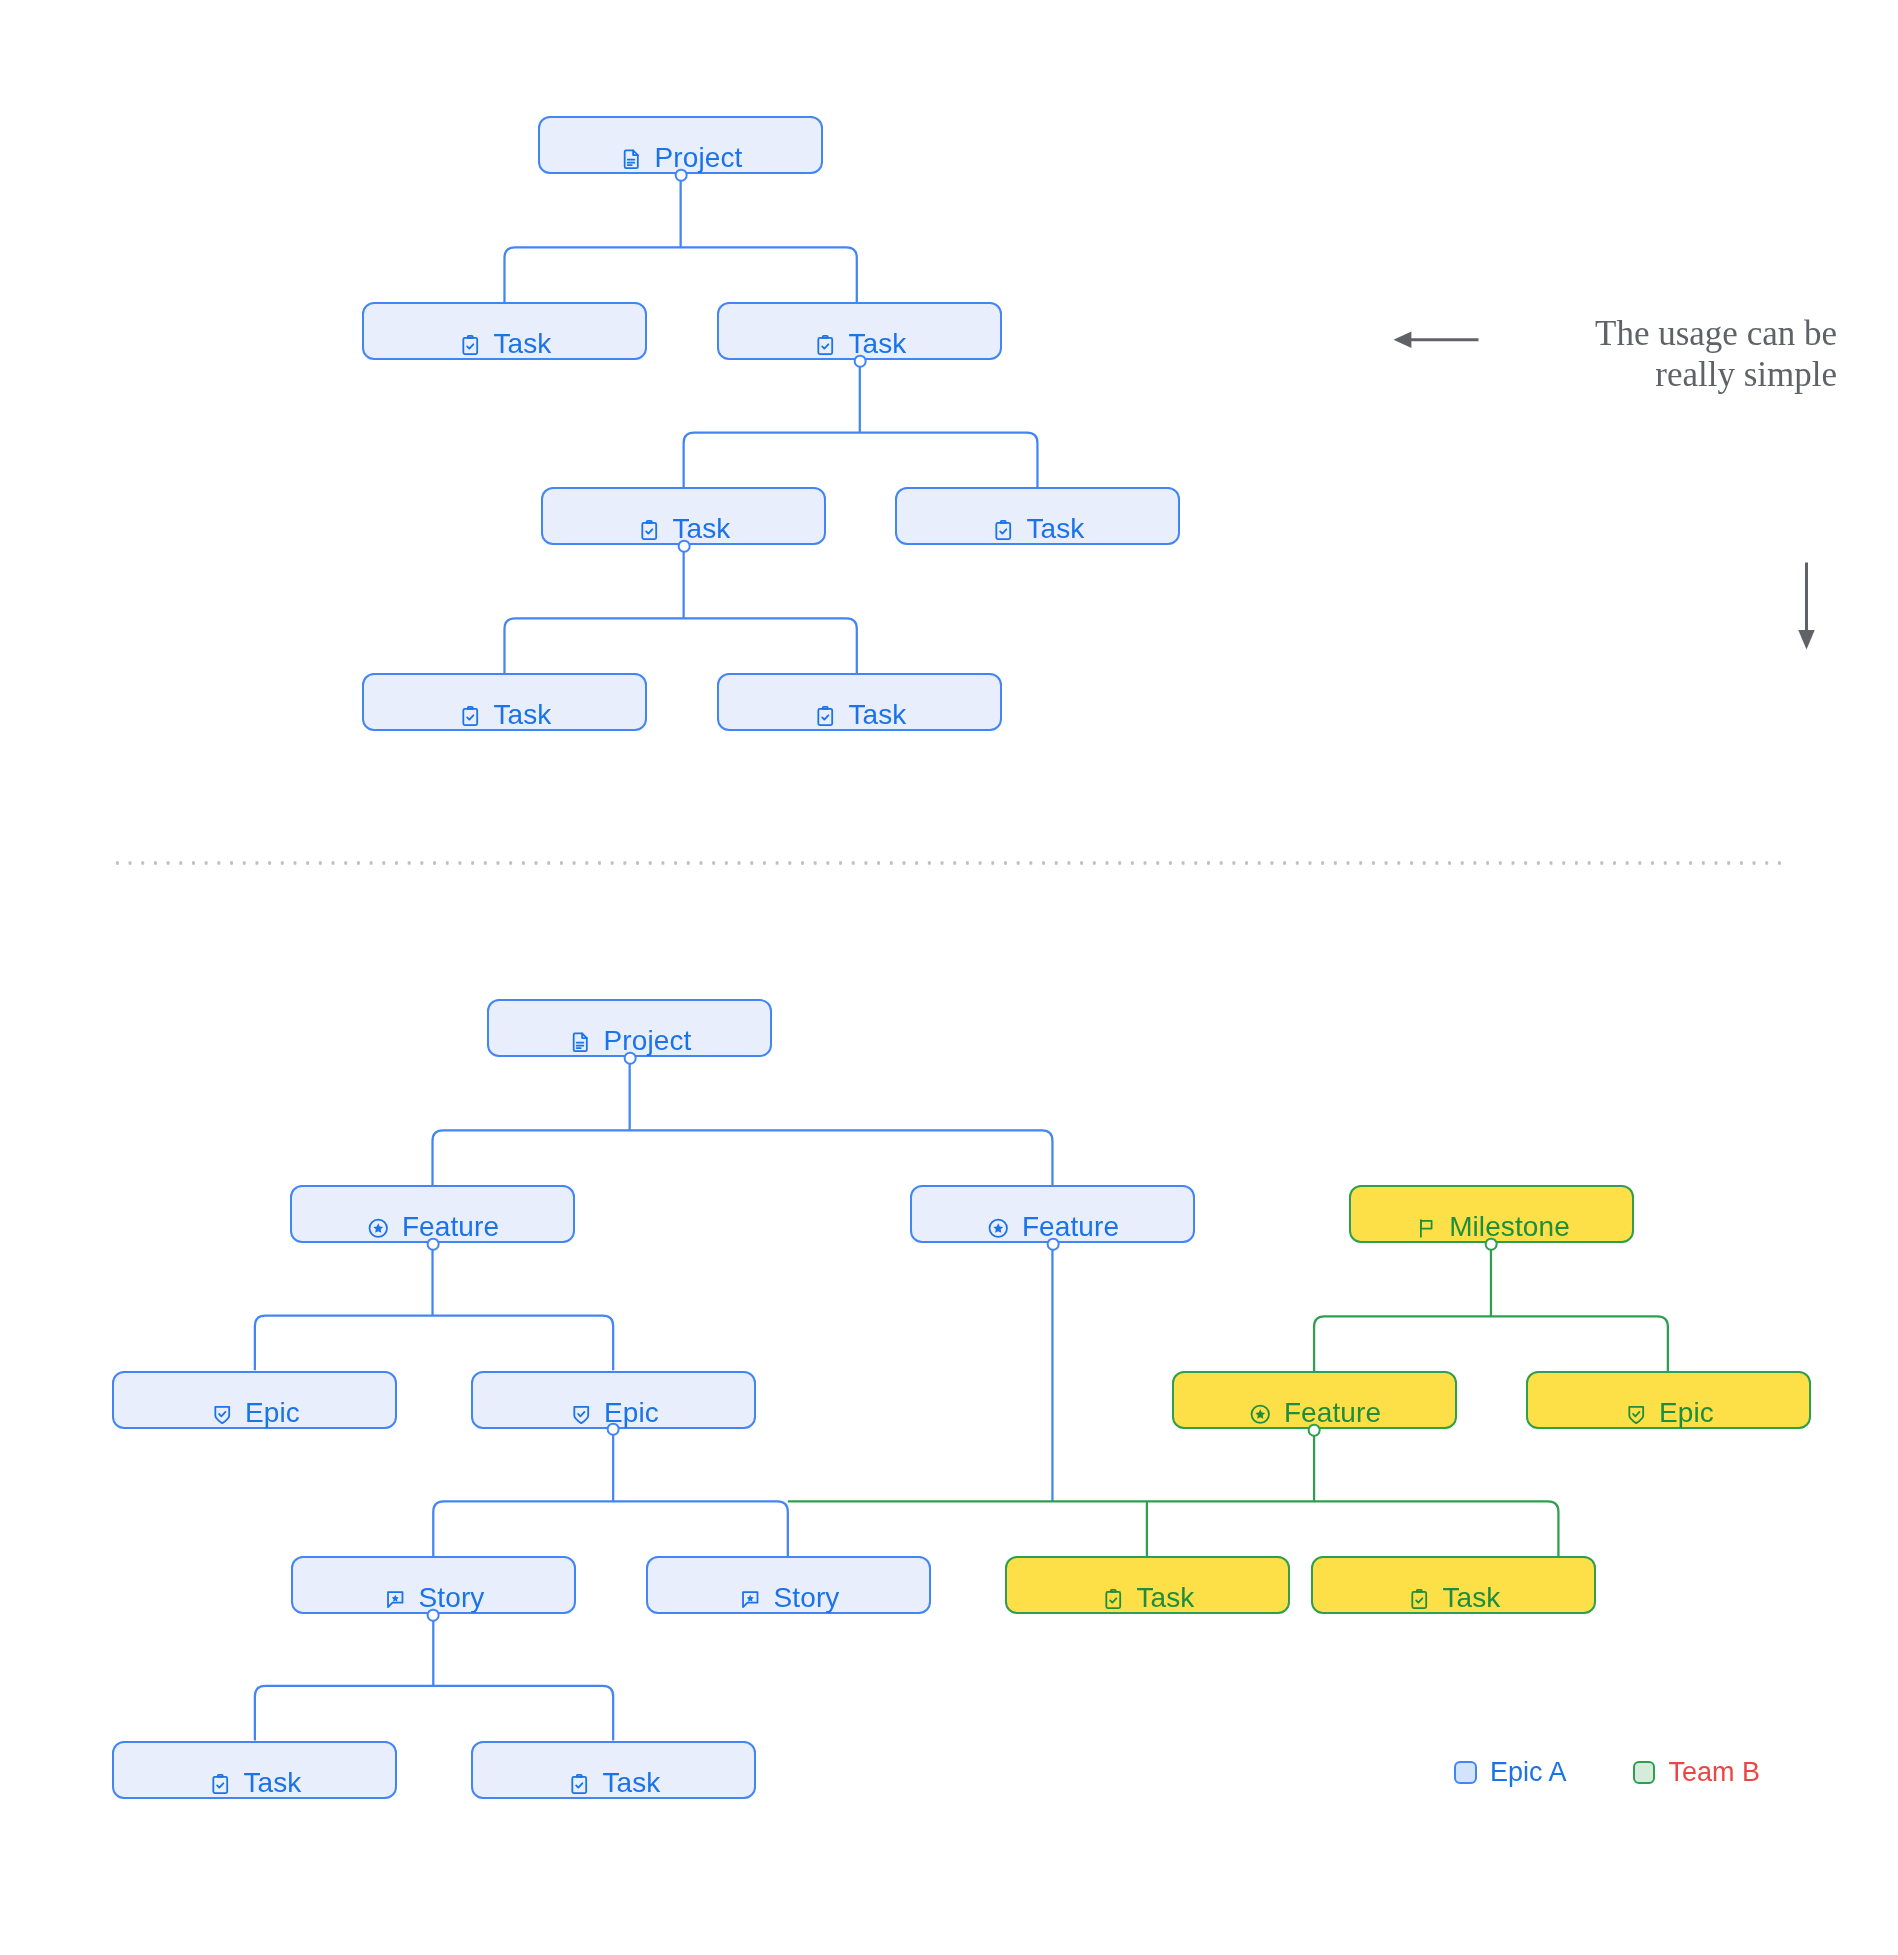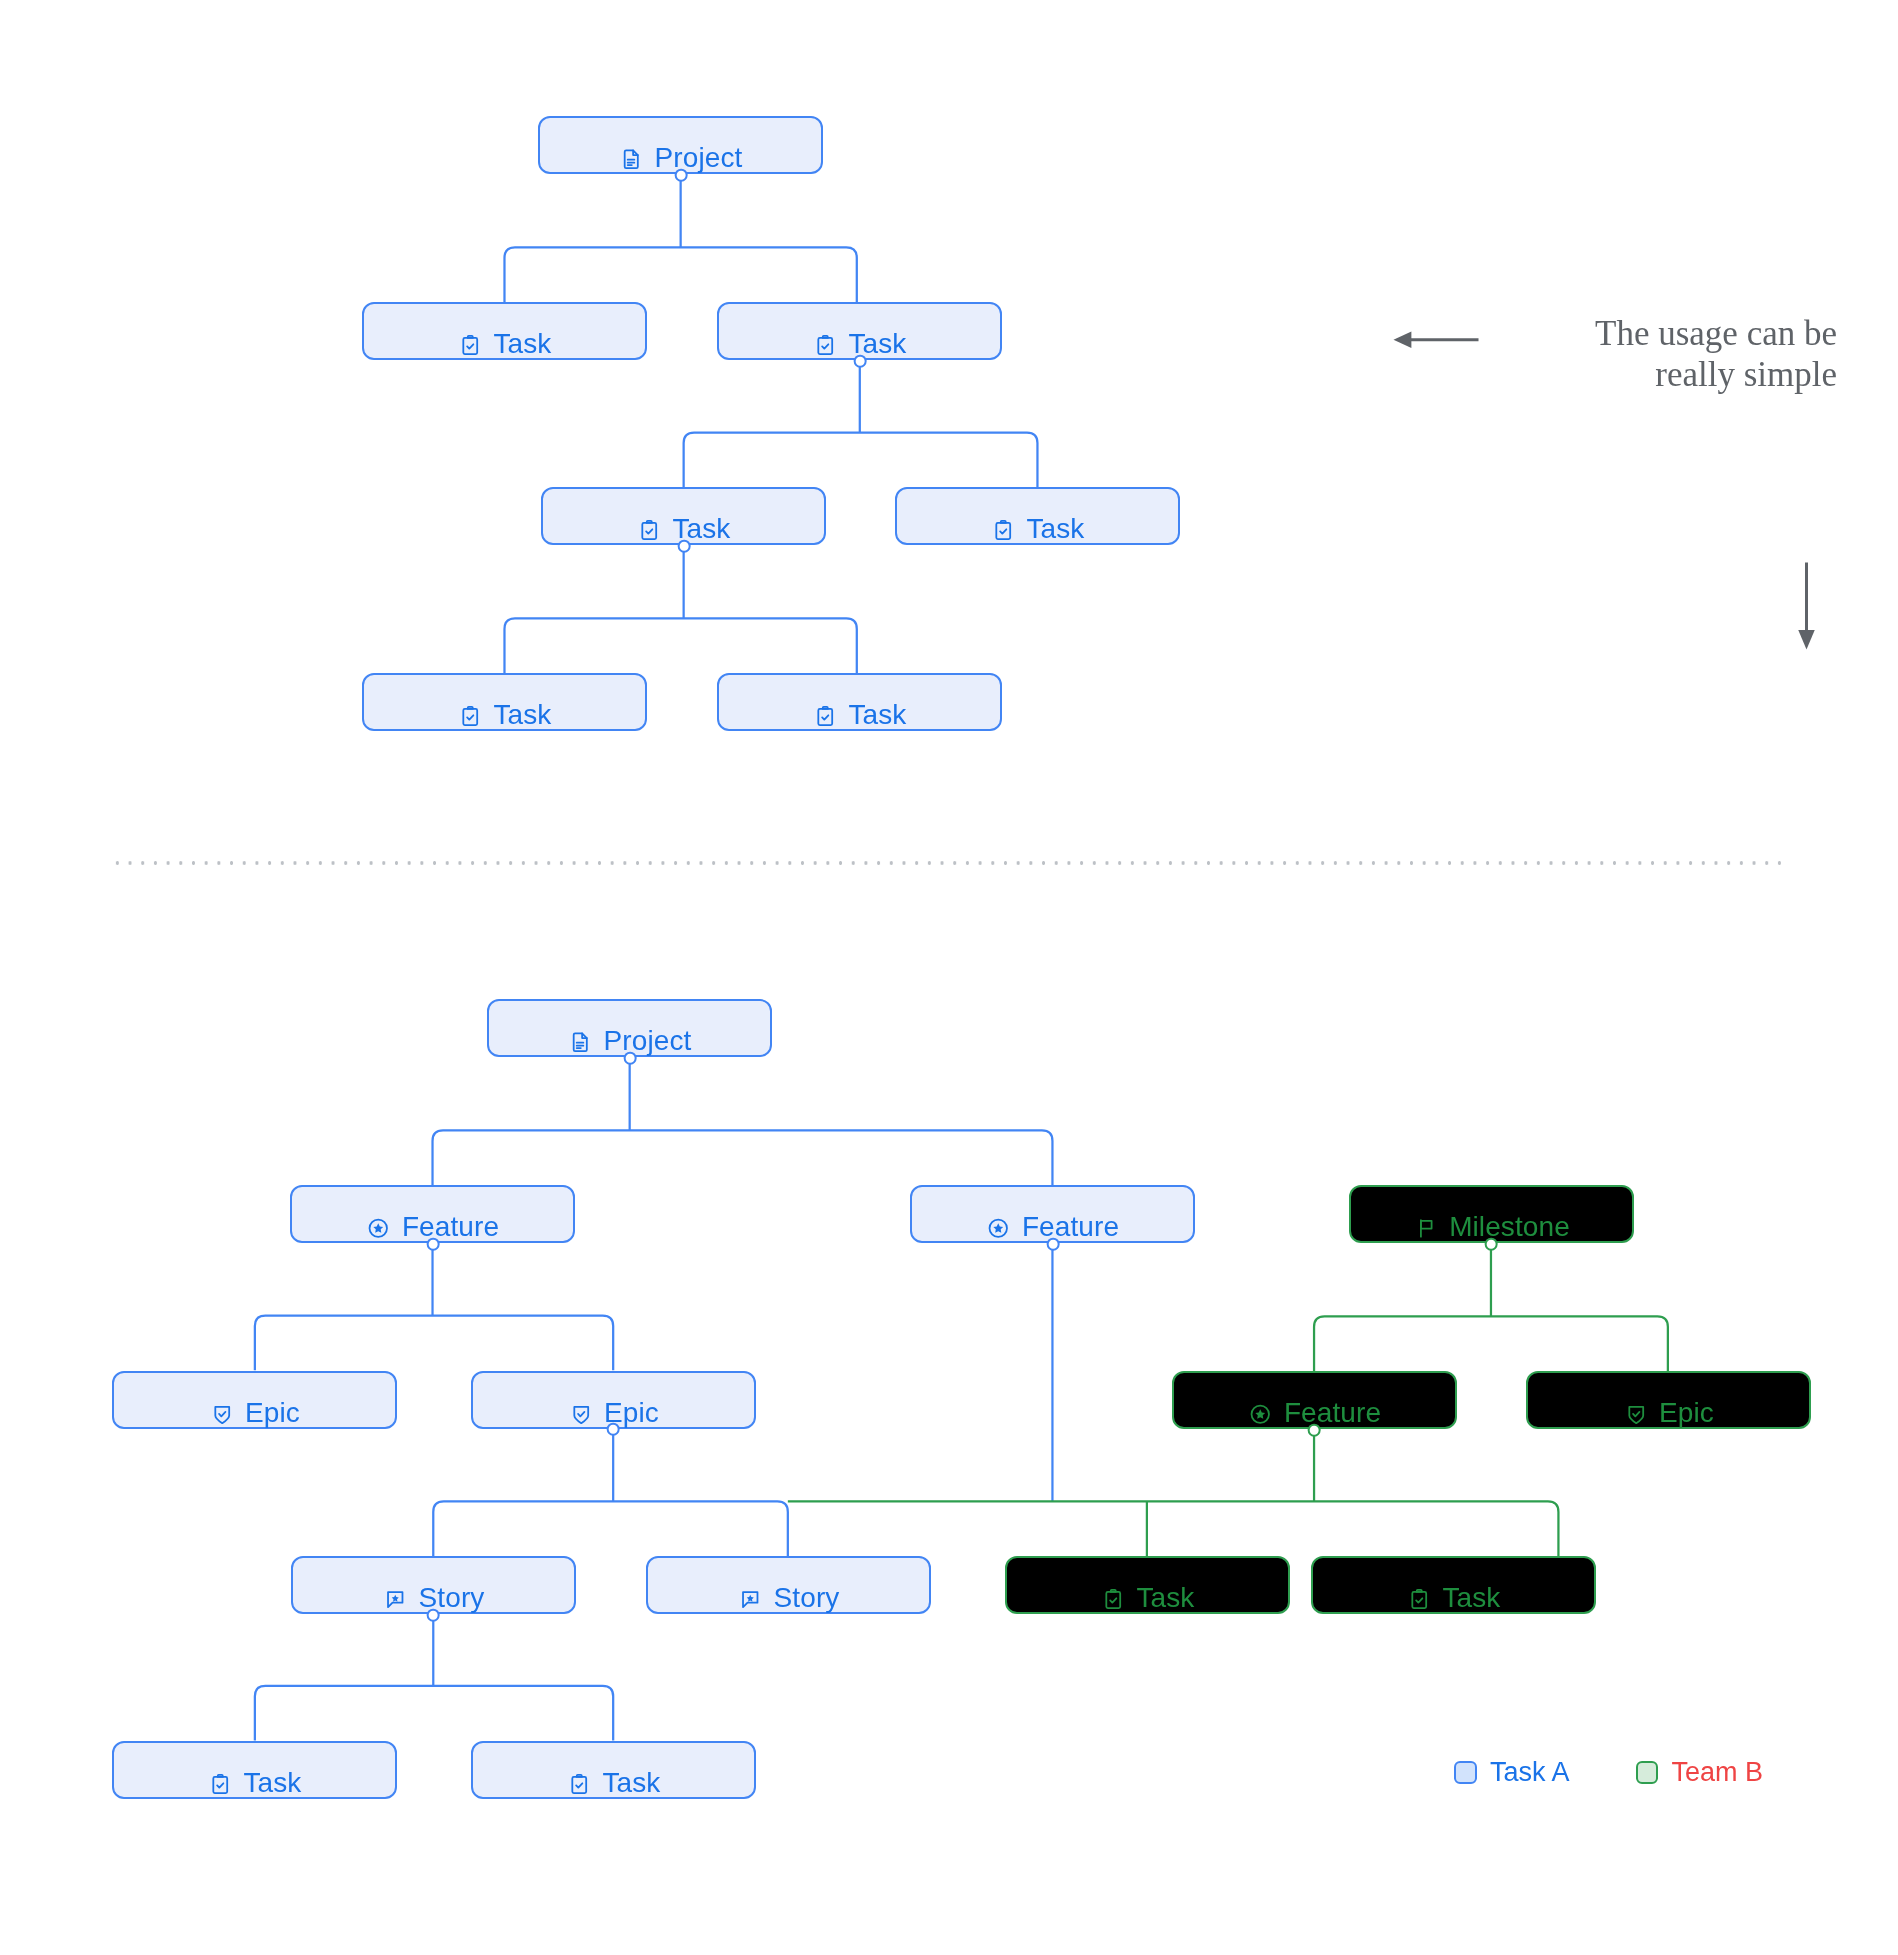--- a/index.html
+++ b/index.html
@@ -61,21 +61,21 @@
     flex: 0 0 25.5px;
   }
   .node .nicon svg { display: block; }
 
   .team-a {
     background: #e8eefc;
     border-color: #4285f4;
     color: #1a73e8;
   }
   .team-b {
-    background: #000000;
+    background: #fde047;
     border-color: #2e9e4f;
     color: #1e8e3e;
   }
 
   
   .port {
     position: absolute;
     width: 12.7px;
     height: 12.7px;
     border-radius: 50%;
@@ -451,21 +451,21 @@
         <path d="M9.3 4.2V3.1a1 1 0 0 1 1-1h3.4a1 1 0 0 1 1 1v1.1z"></path>
         <path d="M8.7 13.2l2.3 2.4 4.3-4.6"></path>
       </svg>
     </span>
     <span class="label">Task</span>
   </div>
 
   <div id="legend">
     <div class="legend-item">
       <span class="legend-swatch a"></span>
-      <span class="legend-label a">Task A</span>
+      <span class="legend-label a">Epic A</span>
     </div>
     <div class="legend-item">
       <span class="legend-swatch b"></span>
       <span class="legend-label b">Team B</span>
     </div>
   </div>
 
 </div>
 
 

